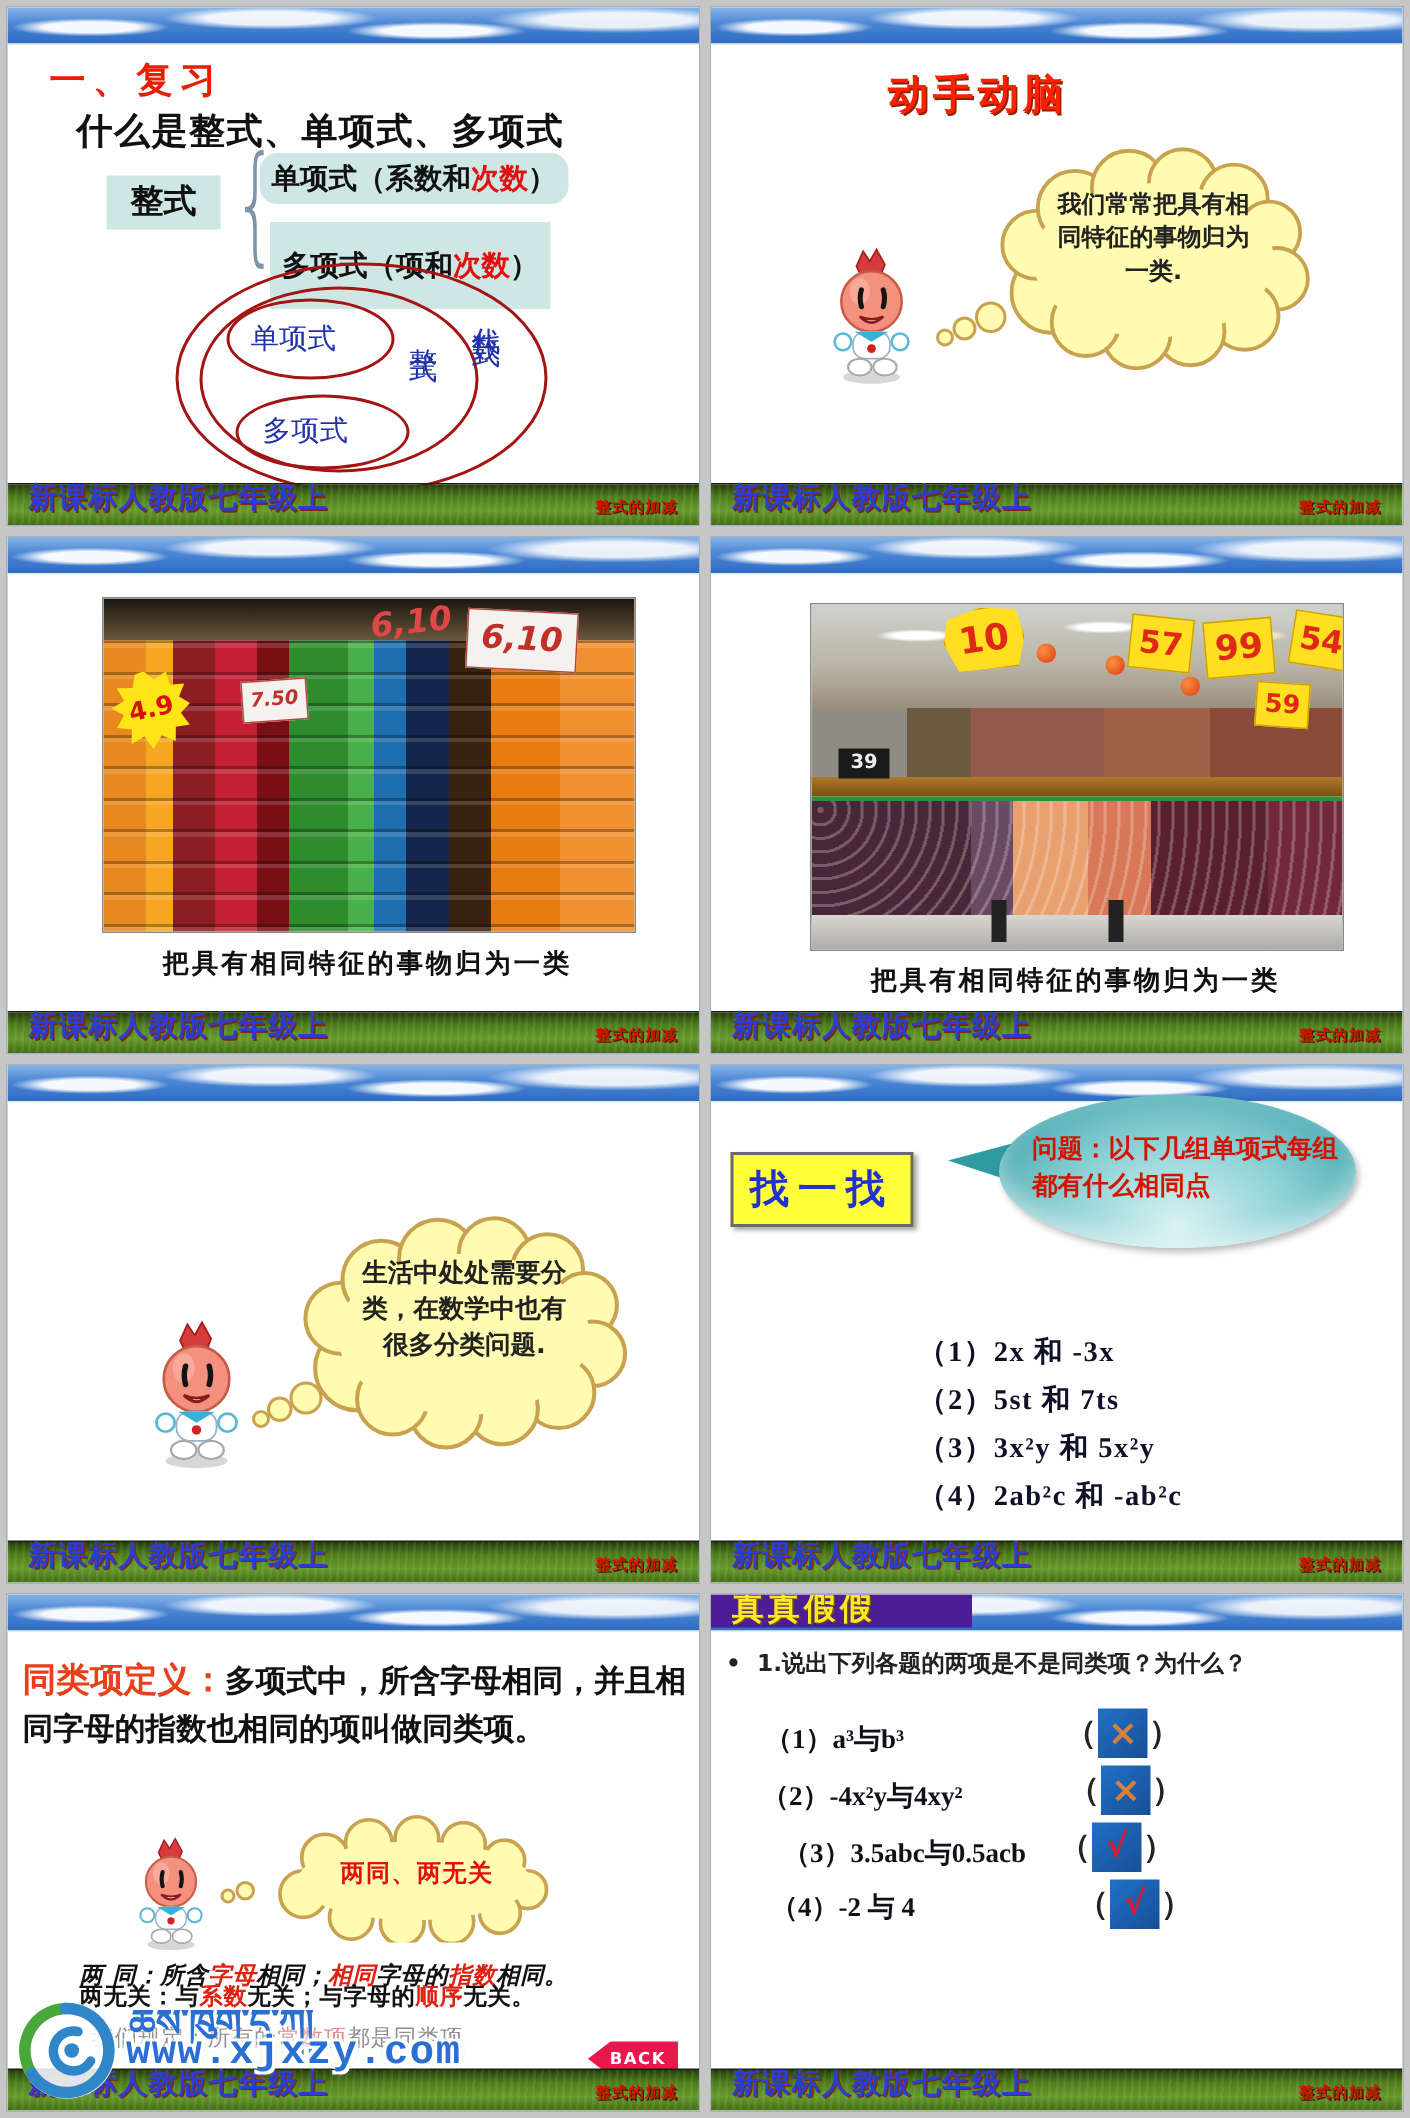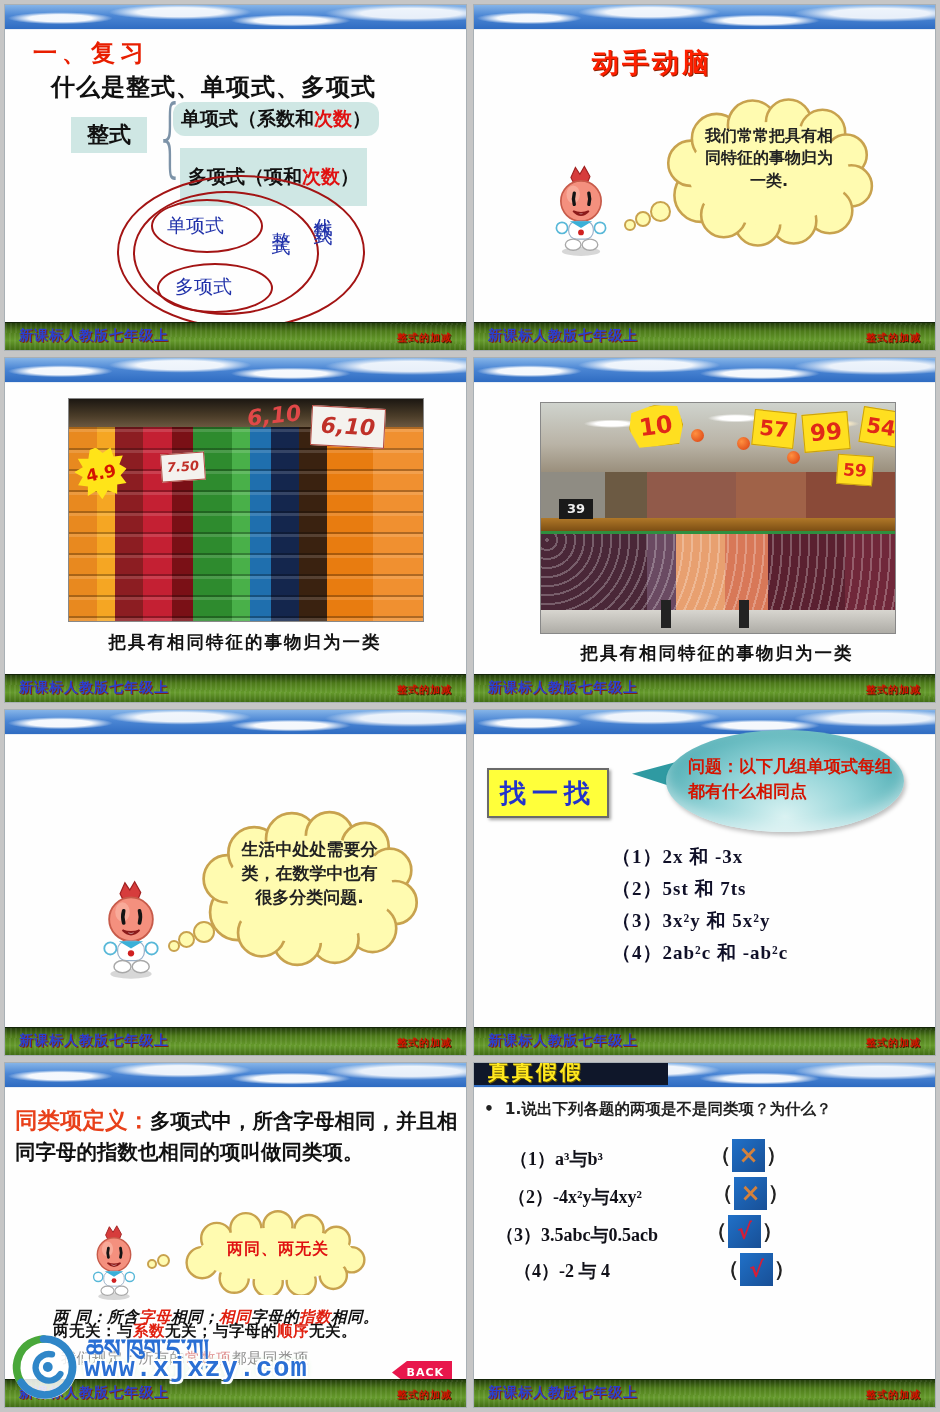--- a/index.html
+++ b/index.html
@@ -14,21 +14,21 @@
       radial-gradient(ellipse 95px 10px at 38% 30%, rgba(255,255,255,.9) 45%, transparent 75%),
       radial-gradient(ellipse 80px 8px at 62% 65%, rgba(255,255,255,.95) 45%, transparent 75%),
       radial-gradient(ellipse 110px 11px at 88% 35%, rgba(255,255,255,.88) 45%, transparent 78%),
       linear-gradient(180deg,#85b4e8 0%,#4b86d4 45%,#2f6cc2 100%);
     border-bottom:1px solid #e8eef6;}
   .grass{position:absolute;left:0;right:0;bottom:0;height:27px;
     background:
       repeating-linear-gradient(93deg, rgba(255,255,255,.07) 0 2px, transparent 2px 5px),
       linear-gradient(180deg,#233d0b 0%,#4d7a1a 30%,#659a2c 65%,#416d14 100%);
     border-top:1px solid #14250a;}
-  .foot-left{position:absolute;left:14px;bottom:5px;font-size:14px;font-weight:bold;
+  .foot-left{position:absolute;left:14px;bottom:5px;font-size:19px;font-weight:bold;
     color:#2a3fd0;text-shadow:1px 1px 0 #7c2810;letter-spacing:1px;}
   .foot-right{position:absolute;right:14px;bottom:5px;font-size:10px;font-weight:bold;
     color:#d41400;text-shadow:1px 1px 0 #3a2000;letter-spacing:1px;}
   .abs{position:absolute;}
 
   
   .s1-title{left:28px;top:32px;font-size:24px;font-weight:bold;color:#e81e00;letter-spacing:5px;}
   .s1-sub{left:46px;top:66px;font-size:24px;font-weight:600;color:#111;letter-spacing:1px;}
   .chip{background:#cfe7e4;color:#111;font-weight:600;}
   .s1-root{left:66px;top:112px;width:76px;height:36px;font-size:22px;line-height:36px;text-align:center;}
@@ -87,35 +87,35 @@
   .badge-box{left:13px;top:58px;width:118px;height:46px;background:#ffff3a;border:2px solid #6a6a6a;
     box-shadow:2px 2px 3px rgba(0,0,0,.35);text-align:center;line-height:46px;font-size:26px;font-weight:bold;
     color:#2233cc;letter-spacing:6px;}
   .balloon{left:192px;top:20px;width:238px;height:102px;border-radius:50%;
     background:radial-gradient(ellipse at 50% 85%, #d9f2f2 0%, #8fd2d6 45%, #2f9aa2 100%);
     box-shadow:inset 0 -6px 14px rgba(255,255,255,.5), 2px 3px 4px rgba(0,0,0,.25);}
   .balloon-tip{left:158px;top:52px;width:44px;height:26px;background:#2f9aa2;
     clip-path:polygon(0 45%,100% 0,100% 100%);}
   .balloon-text{left:214px;top:44px;width:204px;font-size:17px;font-weight:bold;color:#d41400;line-height:1.45;}
   .s6-item{left:138px;font-size:19px;font-weight:bold;color:#101028;
-    font-family:"Liberation Serif","DejaVu Serif",serif;letter-spacing:1px;}
+    font-family:"Liberation Serif","DejaVu Serif",serif;letter-spacing:1px;margin-top:44px;}
 
   
   .s7-def{left:10px;top:40px;width:448px;font-size:20.5px;line-height:1.55;color:#111;font-weight:bold;}
   .s7-def-label{color:#e8401a;font-size:22.5px;}
   .rule-line{left:48px;font-size:15.5px;font-weight:bold;color:#111;letter-spacing:.5px;}
   .rule-line .r{color:#e02010;}
   .note-line{left:56px;font-size:15px;color:#8f8f8f;letter-spacing:.5px;}
   .note-line .r{color:#e09090;}
   .back-btn{right:14px;top:298px;width:60px;height:24px;background:#e8174c;
     clip-path:polygon(0 50%,26% 0,100% 0,100% 100%,26% 100%);color:#fff;font-size:11px;font-weight:bold;
     text-align:right;line-height:24px;padding-right:8px;box-sizing:border-box;letter-spacing:1px;cursor:pointer;}
 
   
-  .s8-titlebar{left:0;top:0;width:194px;height:22px;background:#0f172a;overflow:hidden;}
+  .s8-titlebar{left:0;top:0;width:174px;height:22px;background:#4c1d95;overflow:hidden;}
   .s8-title{margin:-5px 0 0 14px;font-size:21px;font-weight:bold;color:#ffe81e;letter-spacing:3px;
     text-shadow:1px 1px 0 #6a5a00;}
   .s8-q{left:10px;top:36px;font-size:15.5px;font-weight:600;color:#222;}
   .s8-expr{font-size:18px;font-weight:bold;color:#101018;font-family:"Liberation Serif","DejaVu Serif",serif;}
   .ans-row{position:absolute;display:flex;align-items:center;}
   .paren{font-size:21px;font-weight:bold;color:#222;}
   .ans-sq{width:33px;height:33px;margin:0 1px;display:flex;align-items:center;justify-content:center;
     background:linear-gradient(135deg,#2070c8,#184f96);font-weight:bold;}
   .ans-sq.cross{color:#d4813c;font-size:24px;}
   .ans-sq.check{color:#d41e38;font-size:22px;}
@@ -379,21 +379,21 @@
       <span class="paren">）</span>
     </div>
 
     <div class="abs s8-expr" style="left:34px;top:122px;">（2）-4x²y与4xy²</div>
     <div class="ans-row" style="left:238px;top:114px;">
       <span class="paren">（</span>
       <span class="ans-sq cross">×</span>
       <span class="paren">）</span>
     </div>
 
-    <div class="abs s8-expr" style="left:22px;top:160px;">（3）3.5abc与0.5acb</div>
+    <div class="abs s8-expr" style="left:48px;top:160px;">（3）3.5abc与0.5acb</div>
     <div class="ans-row" style="left:232px;top:152px;">
       <span class="paren">（</span>
       <span class="ans-sq check">√</span>
       <span class="paren">）</span>
     </div>
 
     <div class="abs s8-expr" style="left:40px;top:196px;">（4）-2 与 4</div>
     <div class="ans-row" style="left:244px;top:190px;">
       <span class="paren">（</span>
       <span class="ans-sq check">√</span>

